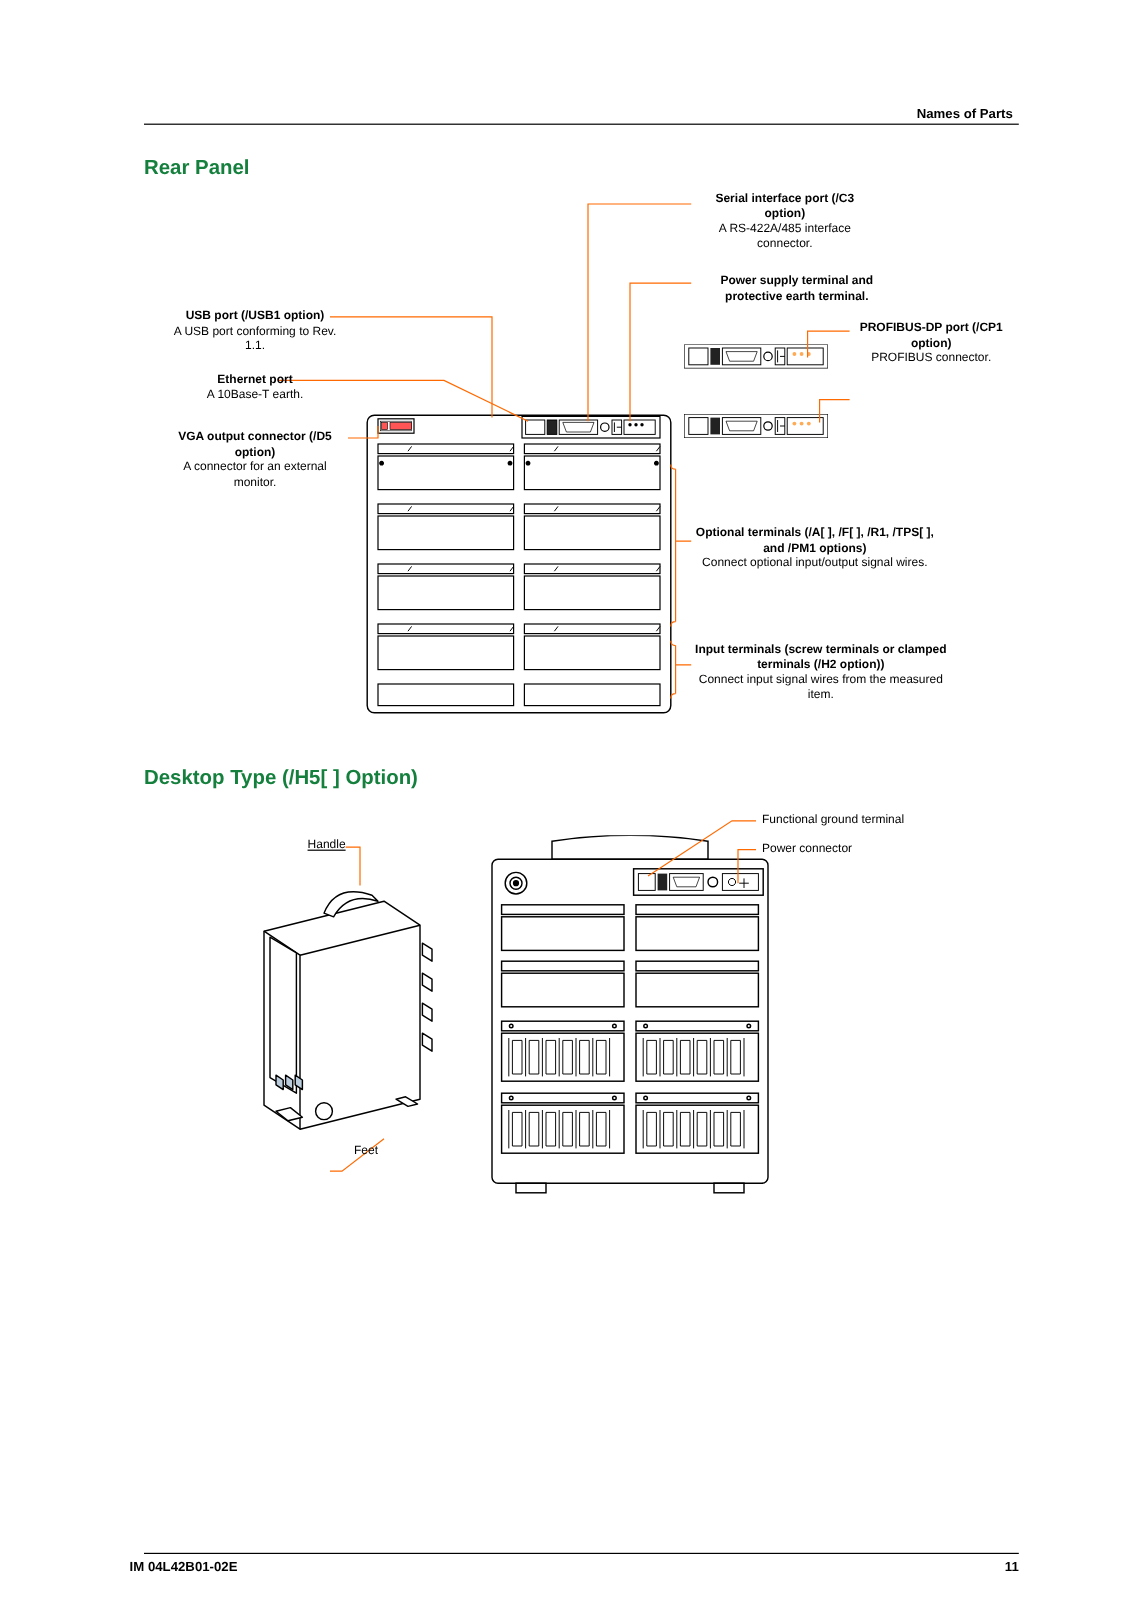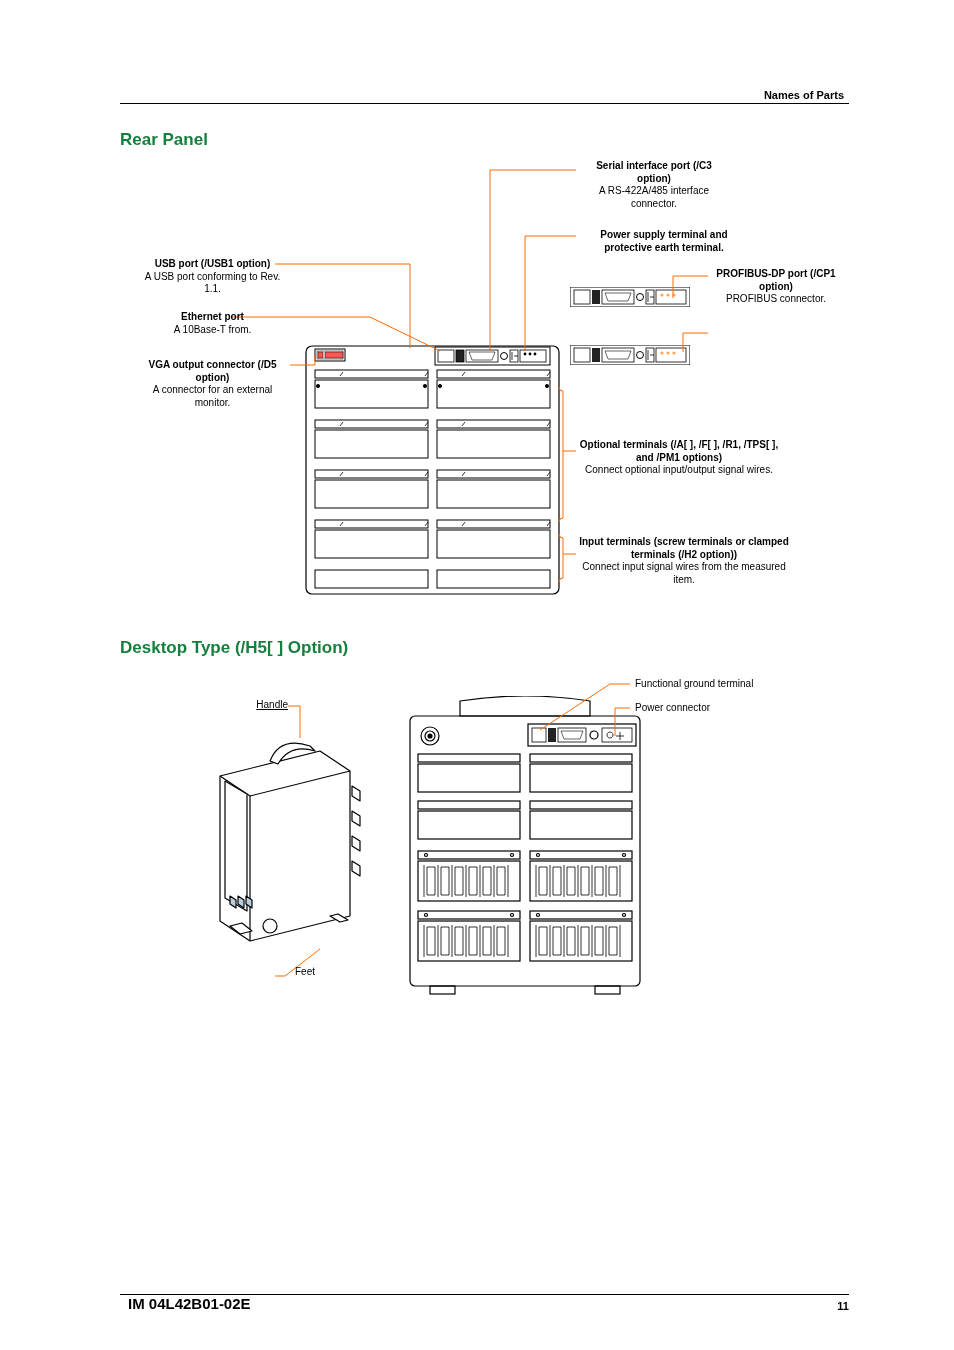--- a/index.html
+++ b/index.html
@@ -48,22 +48,22 @@
   .footer-rule {
     position: absolute;
     bottom: 55px;
     left: 120px;
     right: 105px;
     border-top: 1px solid #000;
   }
   .footer-left {
     position: absolute;
     bottom: 38px;
-    left: 128px;
-    font-size: 15px;
+    left: 108px;
+    font-size: 11px;
     font-weight: bold;
   }
   .footer-right {
     position: absolute;
     bottom: 38px;
     right: 105px;
     font-size: 11px;
     font-weight: bold;
   }
 </style>
@@ -190,21 +190,21 @@
       <path d="M456 396 H443 M443 380 V420 M443 380 q-4 0 -4 -4 M443 420 q-4 0 -4 4"></path>
     </g>
   </svg>
 
   <div class="callout" style="left:20px; top:100px; width:145px;">
     <span class="bold">USB port (/USB1 option)</span><br>
     <span>A USB port conforming to Rev. 1.1.</span>
   </div>
   <div class="callout" style="left:20px; top:153px; width:145px;">
     <span class="bold">Ethernet port</span><br>
-    <span>A 10Base-T from.</span>
+    <span>A 10Base-T earth.</span>
   </div>
   <div class="callout" style="left:20px; top:201px; width:145px;">
     <span class="bold">VGA output connector (/D5 option)</span><br>
     <span>A connector for an external monitor.</span>
   </div>
 
   <div class="callout" style="left:459px; top:2px; width:150px;">
     <span class="bold">Serial interface port (/C3 option)</span><br>
     <span>A RS-422A/485 interface connector.</span>
   </div>
@@ -327,20 +327,20 @@
   <svg style="position:absolute; left:0; top:0; width:730px; height:370px; pointer-events:none;">
     <g stroke="#ff6a00" stroke-width="1" fill="none">
       <path d="M168 40 H180 V72"></path>
       <path d="M155 310 H165 L200 283"></path>
       <path d="M510 18 H490 L420 64"></path>
       <path d="M510 42 H495 V70"></path>
     </g>
   </svg>
 
   <div class="callout bold" style="left:168px; top:33px; text-align:right; transform:translateX(-100%);text-decoration:underline;">Handle</div>
-  <div class="callout bold" style="left:175px; top:300px;">Feet</div>
+  <div class="callout bold" style="left:175px; top:288px;">Feet</div>
   <div class="callout bold" style="left:515px; top:12px;">Functional ground terminal</div>
   <div class="callout bold" style="left:515px; top:36px;">Power connector</div>
 </div>
 
 <div class="footer-rule"></div>
 <div class="footer-left">IM 04L42B01-02E</div>
 <div class="footer-right">11</div>
 
 </body></html>

